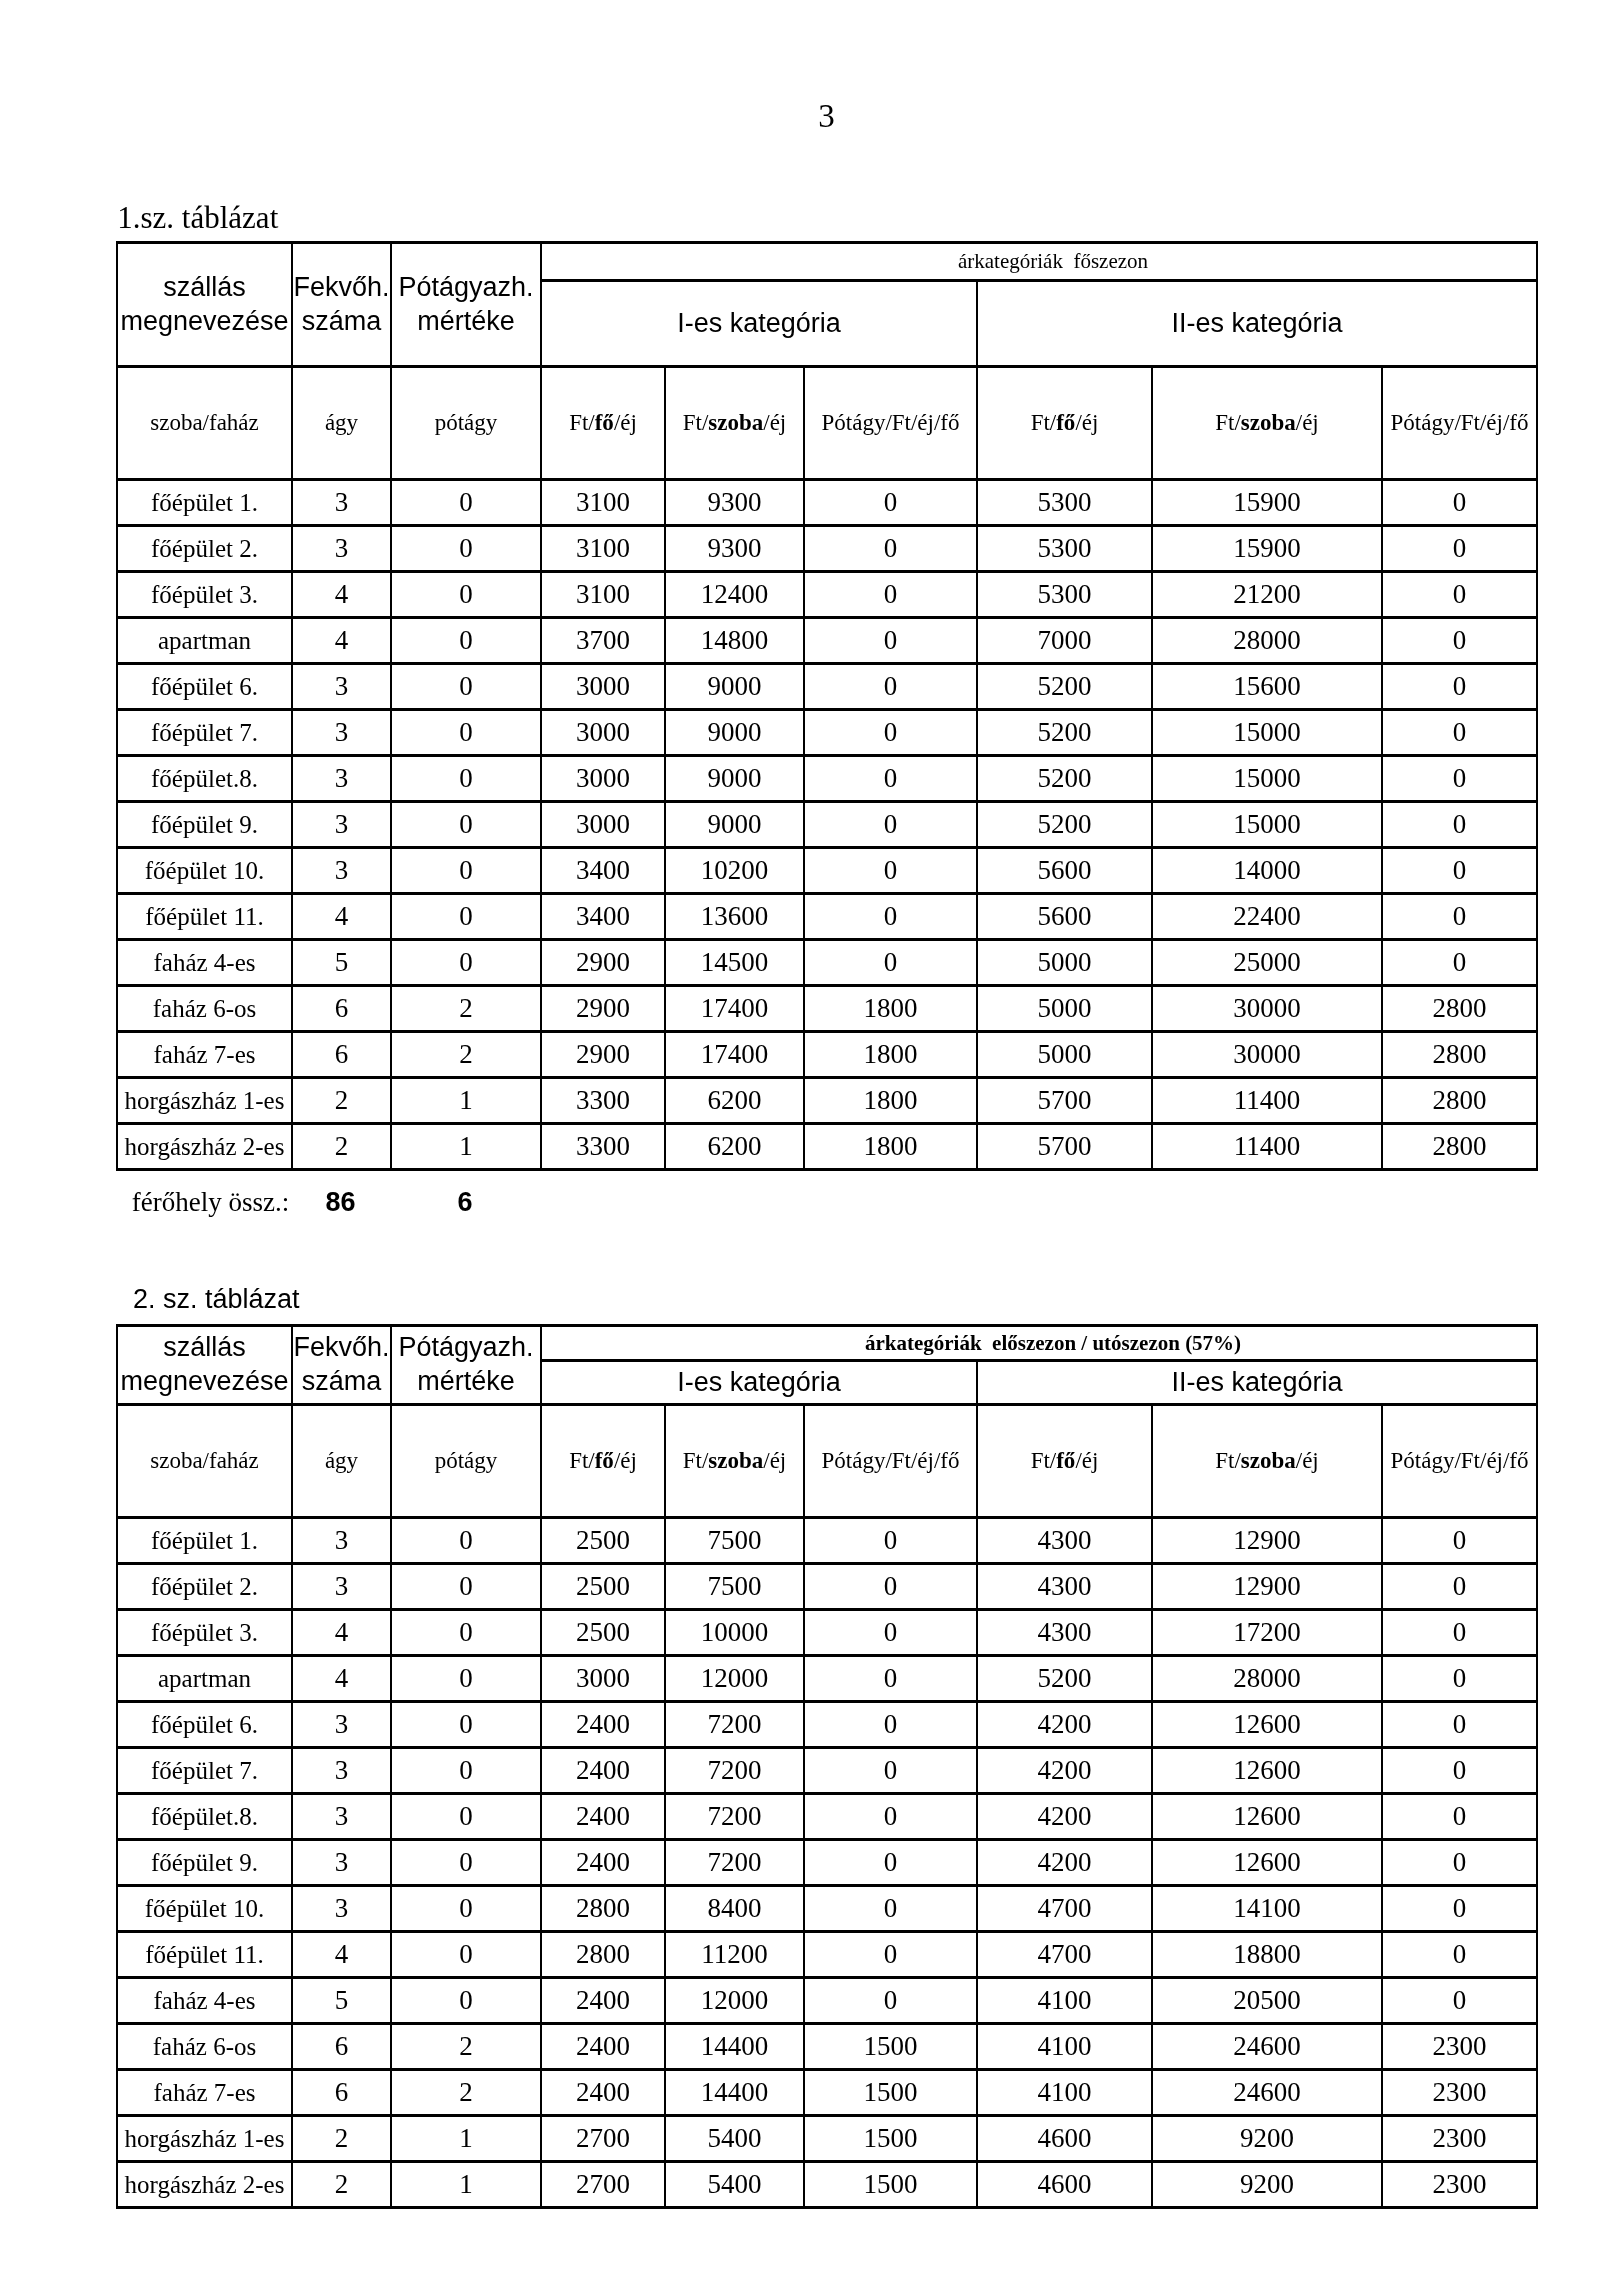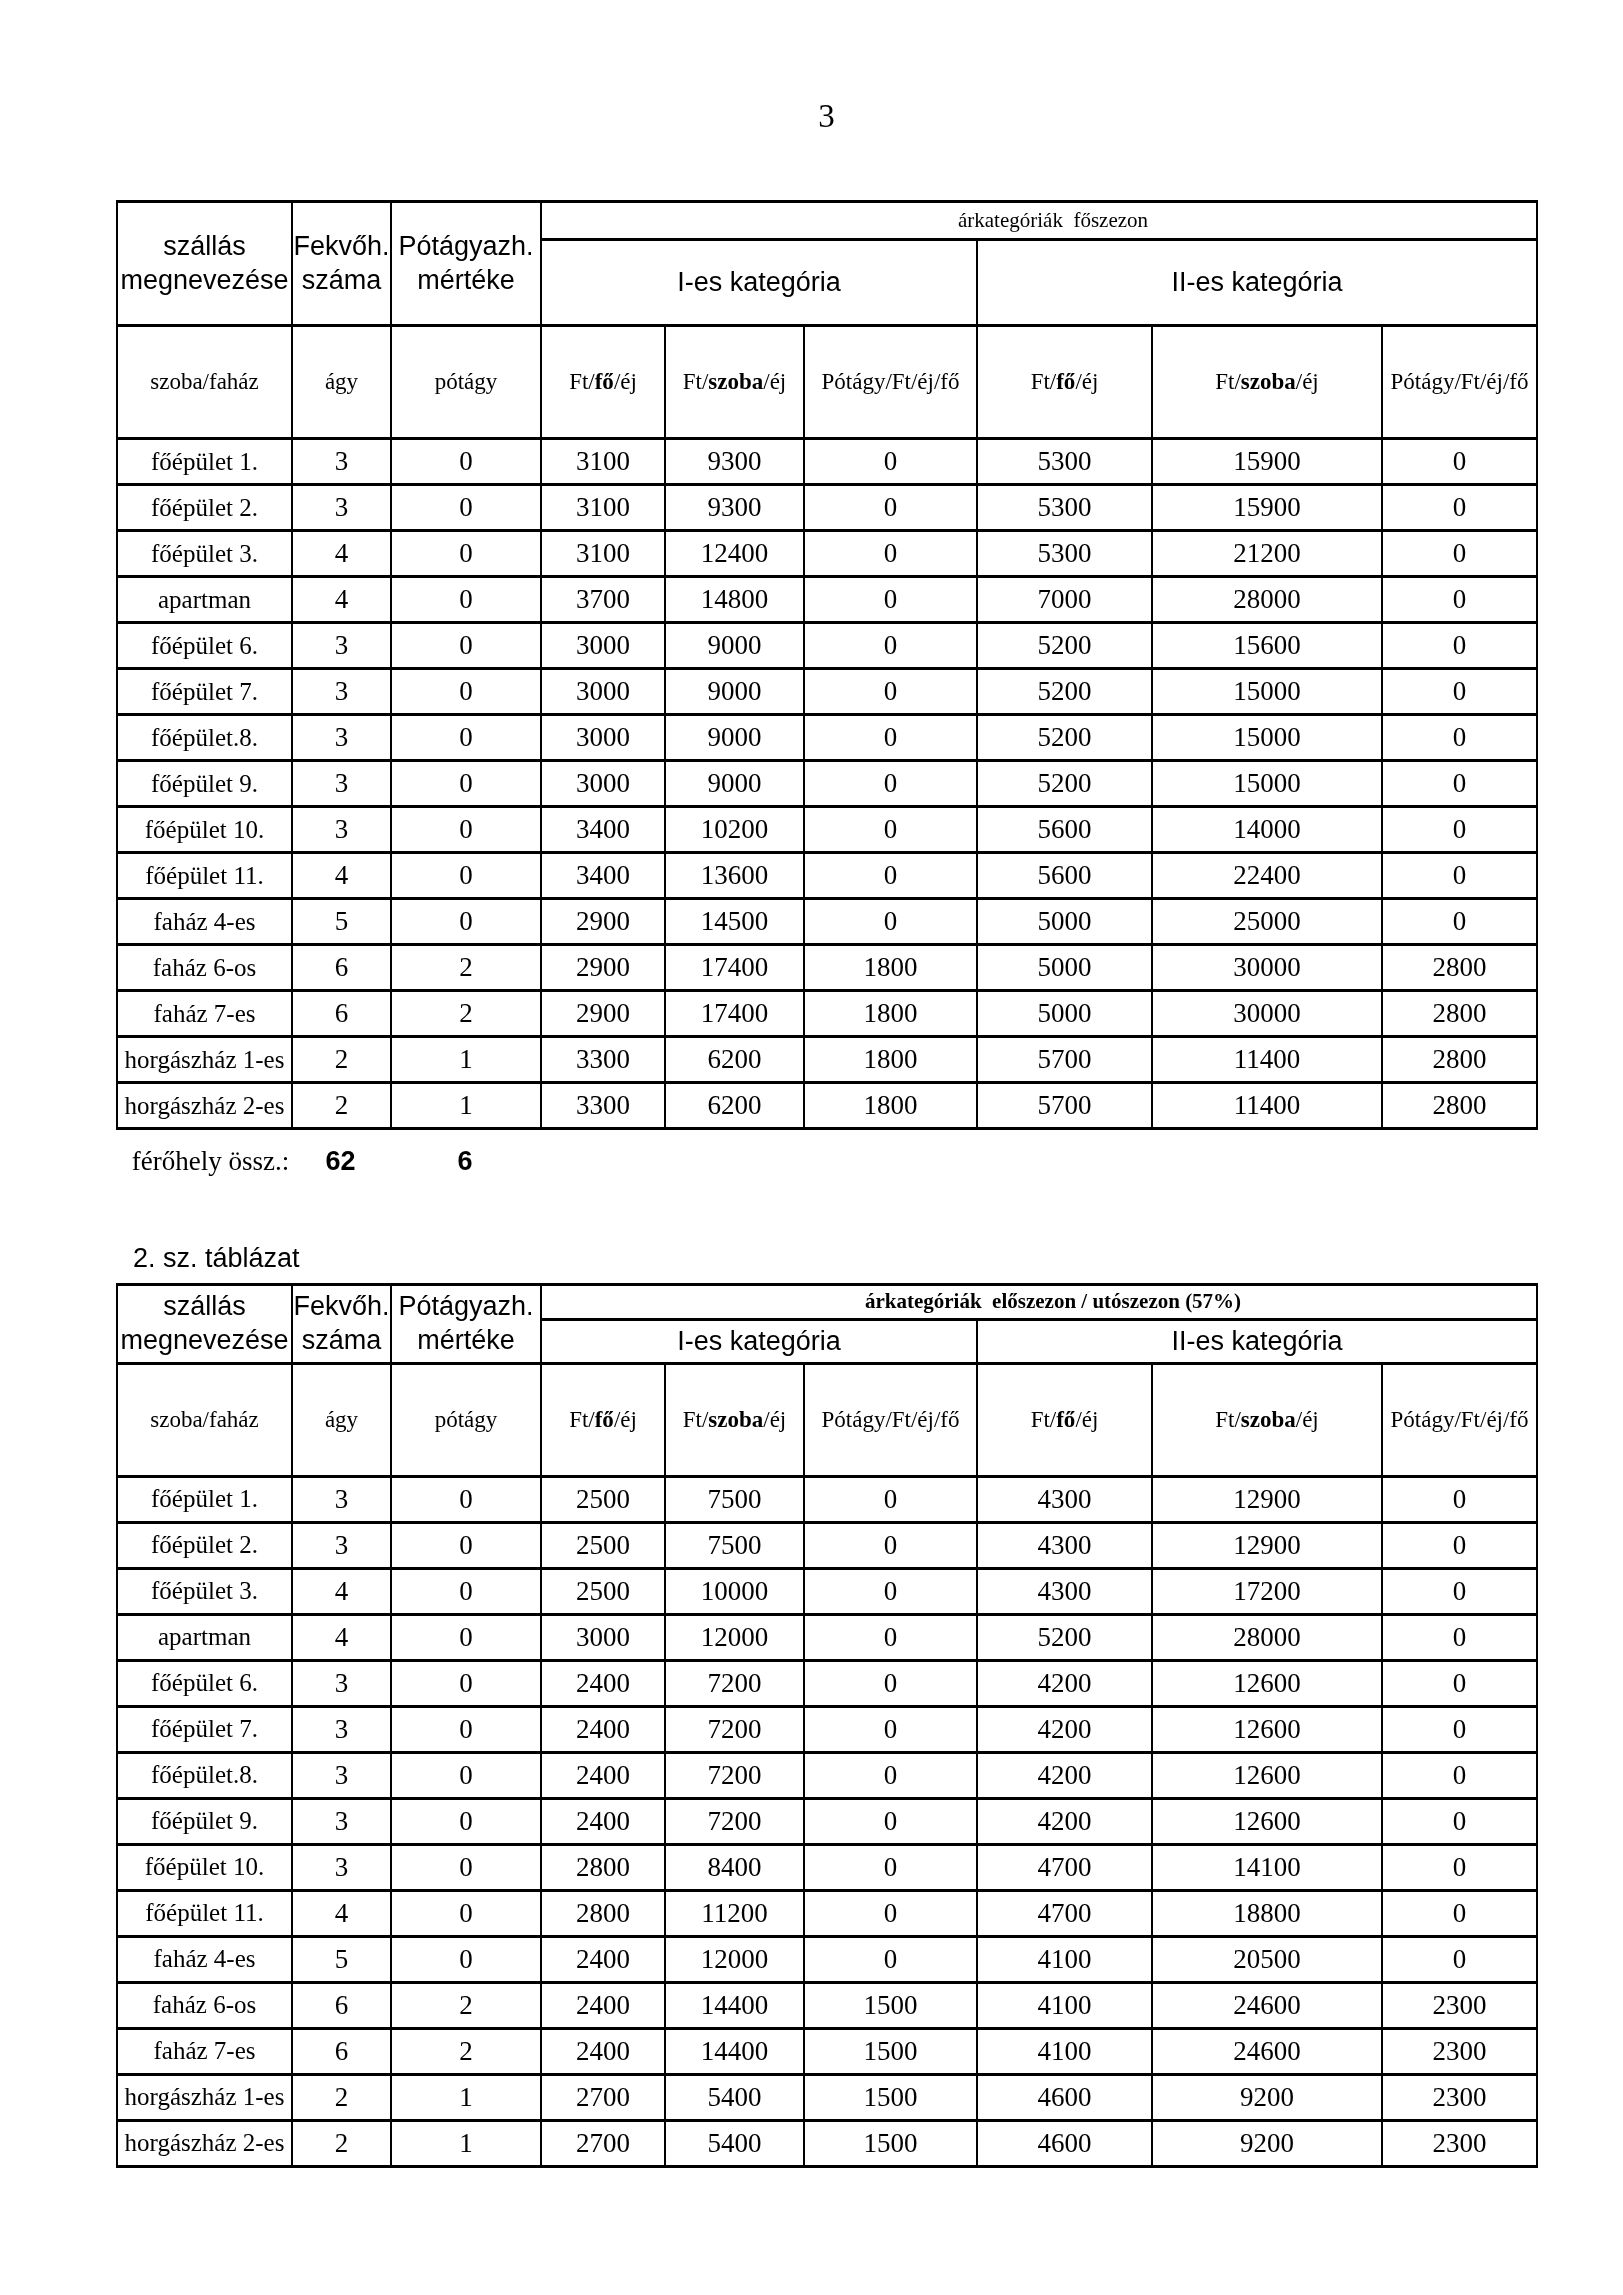--- a/index.html
+++ b/index.html
@@ -93,20 +93,21 @@
   col.c4{width:124px} col.c5{width:139px} col.c6{width:173px}
   col.c7{width:175px} col.c8{width:230px} col.c9{width:155px}
 </style>
 </head>
 <body>
 
 <div class="page">
 
   <div class="pagenum">3</div>
 
+  <div class="t1-title">1.sz. táblázat</div>
 
   <table class="t1">
     <colgroup>
       <col class="c1">
         <col class="c2">
         <col class="c3">
       <col class="c4">
         <col class="c5">
         <col class="c6">
       <col class="c7">
@@ -300,21 +301,21 @@
           <td>1800</td>
           <td>5700</td>
           <td>11400</td>
           <td>2800</td>
         </tr>
       </tbody>
   </table>
 
   <div class="totals">
     <span class="lbl">férőhely össz.:</span>
-    <span class="v2">62</span>
+    <span class="v2">86</span>
     <span class="v3">6</span>
   </div>
 
   <div class="t2-title">2. sz. táblázat</div>
 
   <table class="t2">
     <colgroup>
       <col class="c1">
         <col class="c2">
         <col class="c3">

